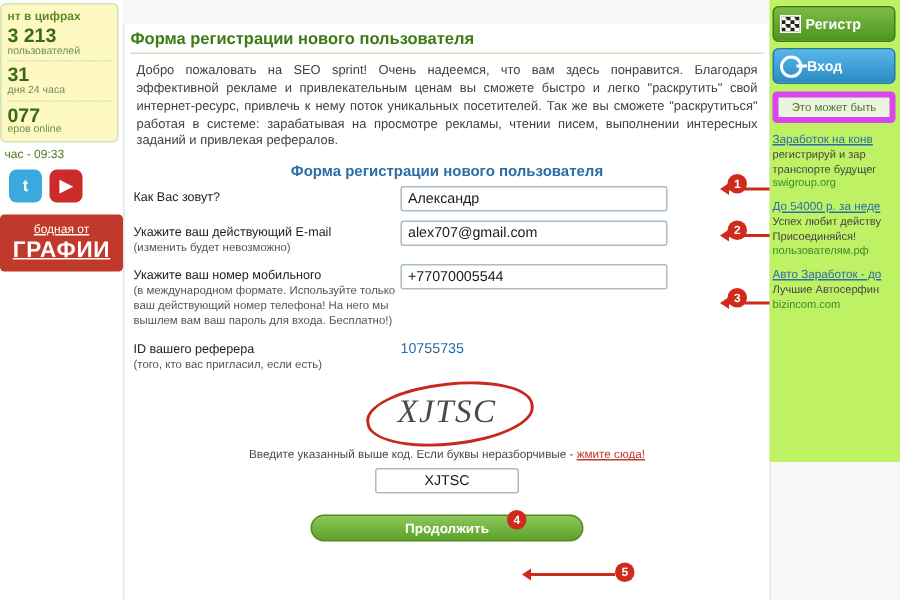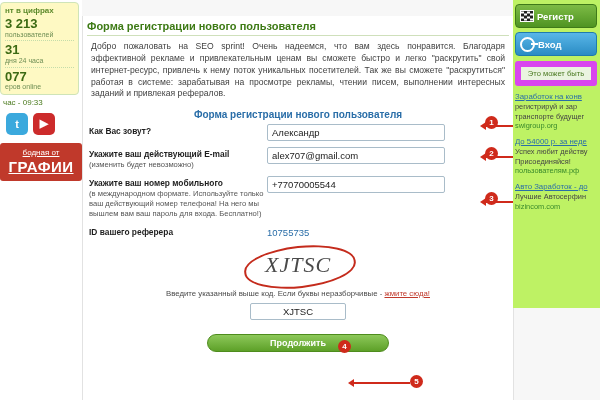--- a/index.html
+++ b/index.html
@@ -132,21 +132,21 @@
     align-items: flex-start;
     margin: 0 6px 6px 6px;
   }
   .flabel {
     width: 178px;
     font-size: 8.4px;
     color: #2a2a2a;
     line-height: 1.3;
     padding-top: 2px;
   }
-  .flabel .lbl-main { font-weight: bold; color: #1e1e1e; }
+  .flabel .lbl-main { font-weight: normal; color: #1e1e1e; }
   .flabel .lbl-sub { font-size: 7.6px; color: #555; display: block; }
   .fctrl { flex: 1; }
   input.tb {
     width: 178px;
     height: 17px;
     box-sizing: border-box;
     border: 1px solid #a9bcc9;
     border-radius: 2px;
     padding: 1px 4px;
     font-family: "Liberation Sans", sans-serif;
@@ -265,21 +265,21 @@
   .key:after {
     content: "";
     position: absolute;
     left: 9px; top: 4px;
     width: 7px; height: 2px;
     background: #fff;
   }
   .interesting {
     margin: 5px 3px 0 2px;
     background: #eaf4e0;
-    border: 6px solid #d946ef;
+    border: 4px solid #d946ef;
     border-radius: 3px;
     font-size: 7.6px;
     color: #4b7a22;
     text-align: center;
     padding: 2px 1px;
   }
   .ad {
     margin: 6px 3px 0 2px;
     font-size: 7.4px;
     line-height: 1.3;
@@ -384,20 +384,21 @@
         <span class="lbl-sub">(в международном формате. Используйте только ваш действующий номер телефона! На него мы вышлем вам ваш пароль для входа. Бесплатно!)</span>
       </div>
       <div class="fctrl">
         <input class="tb" type="text" value="+77070005544" style="">
       </div>
     </div>
 
     <div class="frow">
       <div class="flabel">
         <span class="lbl-main">ID вашего реферера</span>
+        <span class="lbl-sub">(того, кто вас пригласил, если есть)</span>
       </div>
       <div class="fctrl">
         <div class="ref-value">10755735</div>
       </div>
     </div>
 
     <div class="captcha-wrap">
       <div class="captcha-img">
         <div class="captcha-oval"></div>
         <div class="captcha-text">XJTSC</div>

